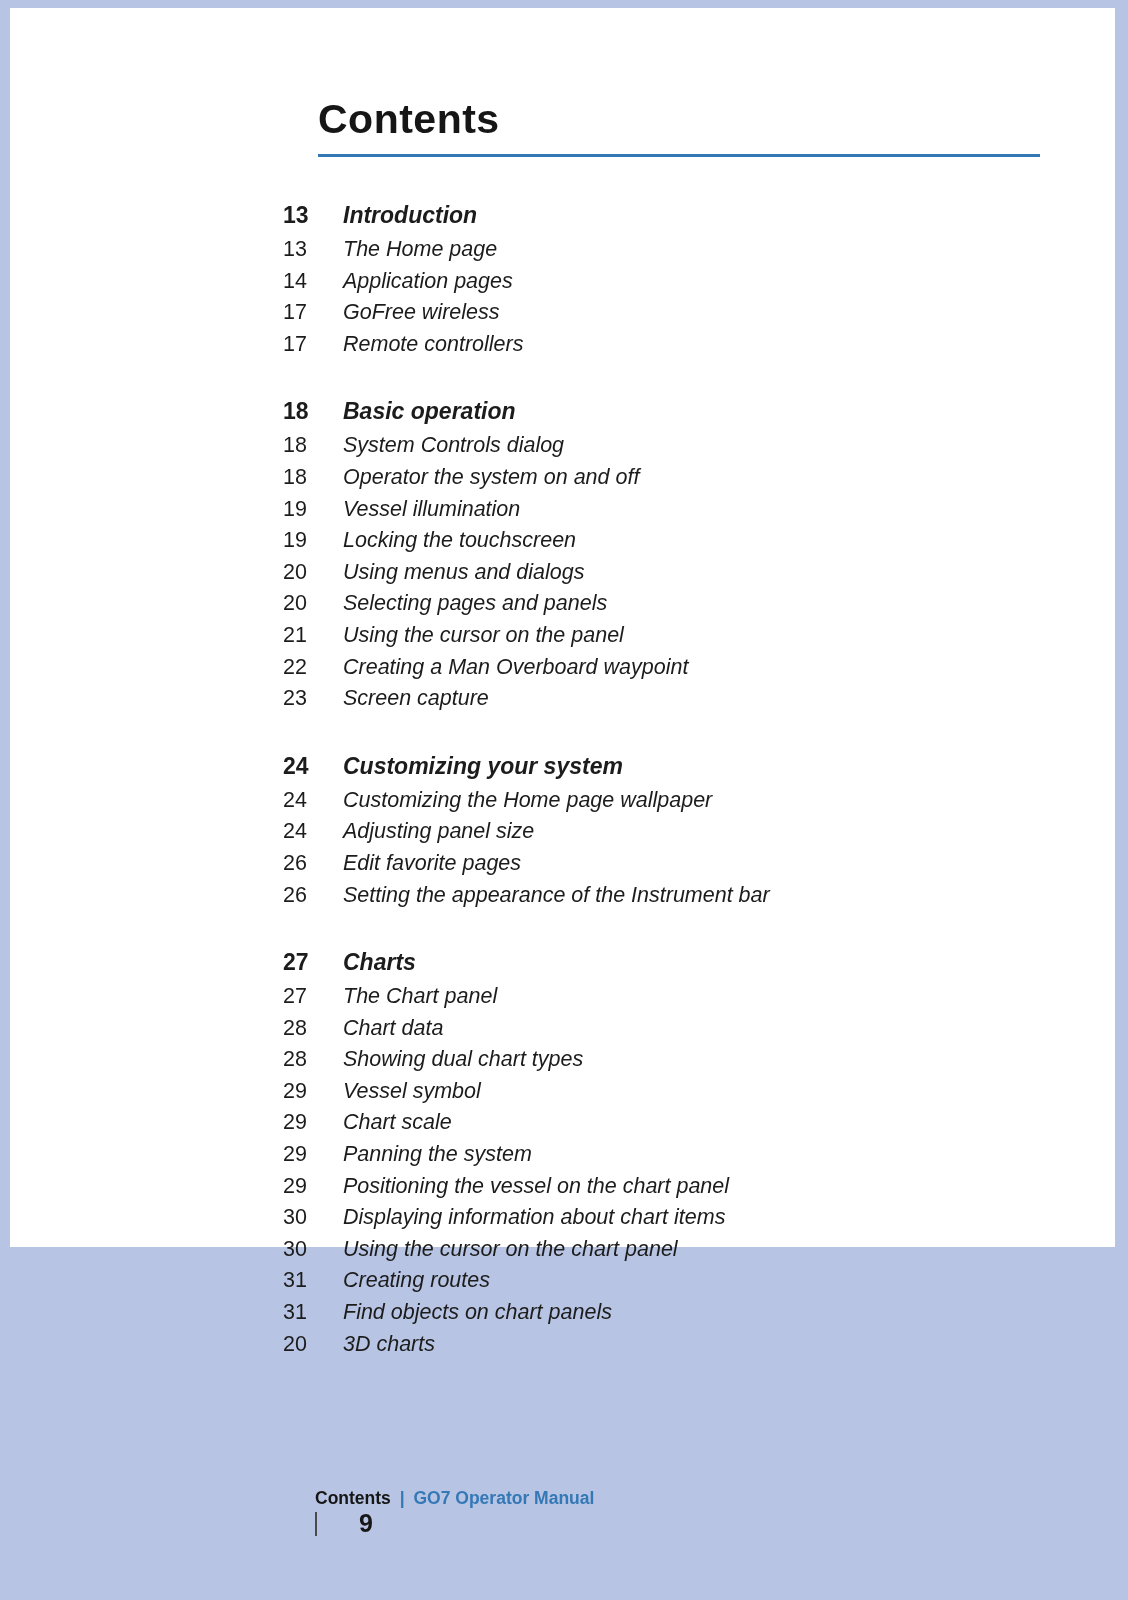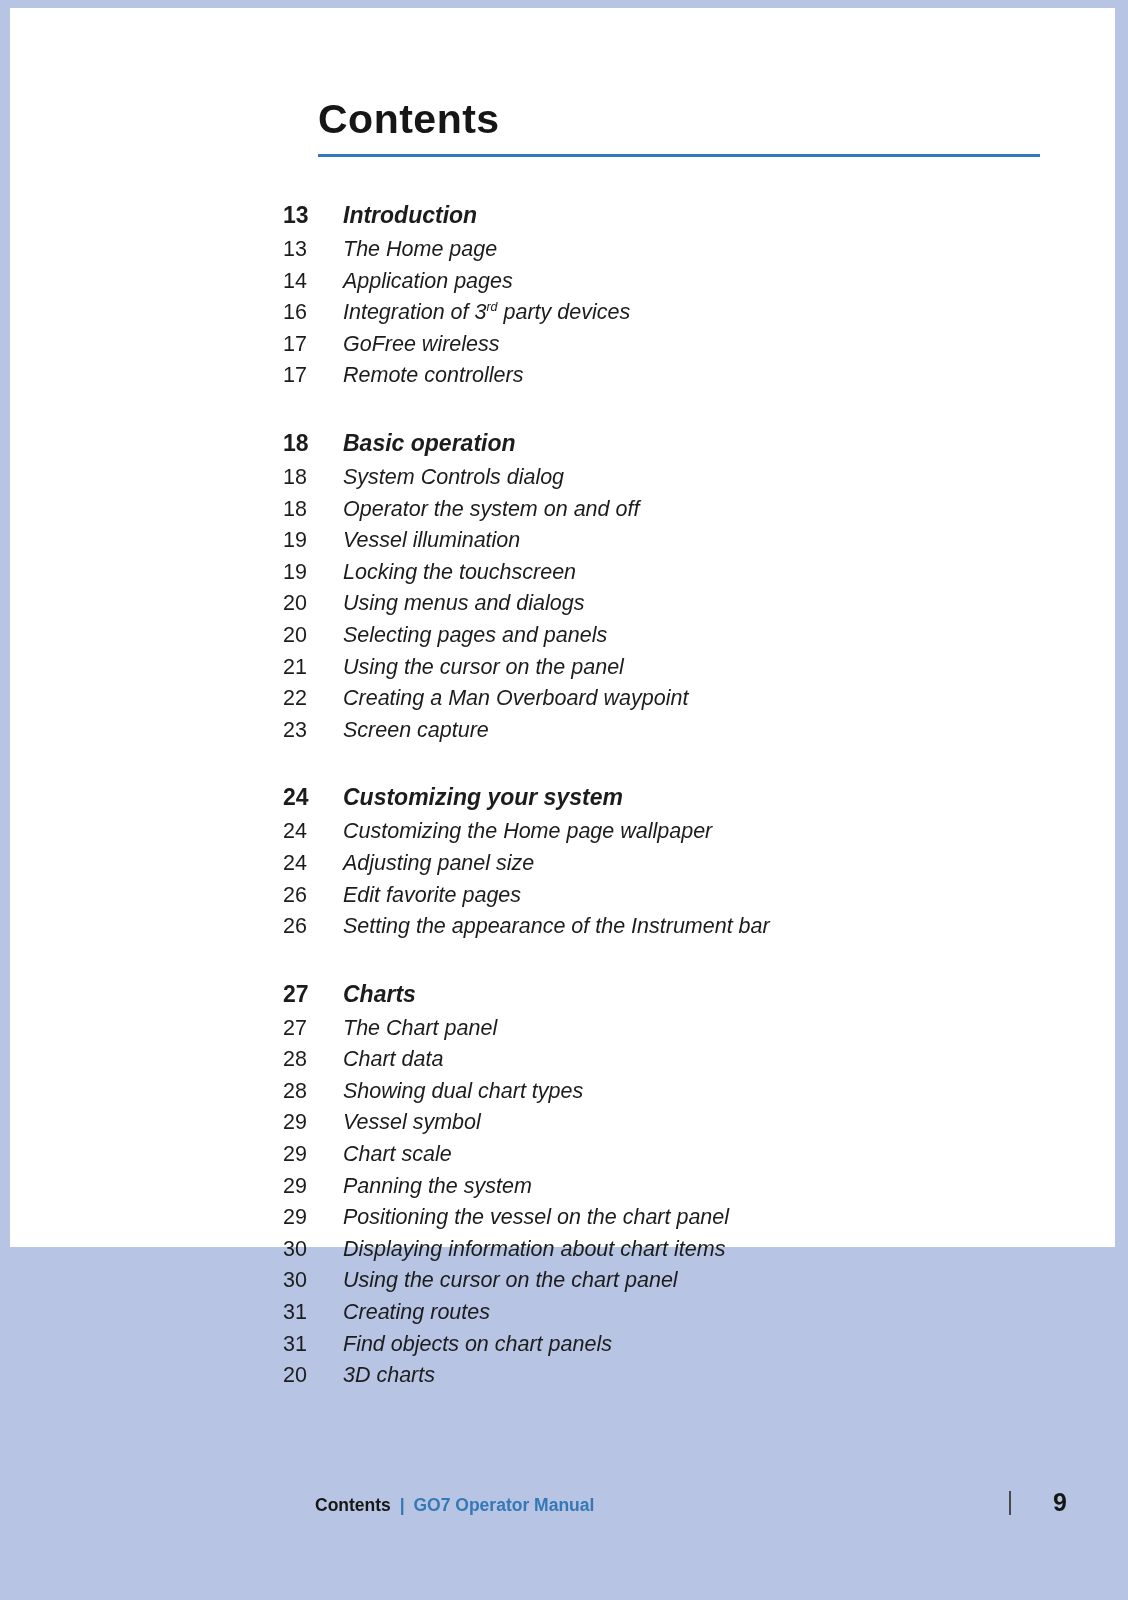--- a/index.html
+++ b/index.html
@@ -62,20 +62,21 @@
     font-size: 0.58em;
     line-height: 0;
     vertical-align: super;
   }
   .footer {
     position: absolute;
     left: 305px; right: 48px; top: 1480px;
     display: flex;
     justify-content: space-between;
     align-items: baseline;
+    flex-direction: column;
   }
   .footer-left { font-size: 17.5px; }
   .footer-left .f-section { font-weight: bold; color: #161616; }
   .footer-left .f-sep { color: var(--accent, #3478b6); font-weight: bold; padding: 0 4px; }
   .footer-left .f-manual { color: var(--accent, #3478b6); font-weight: bold; }
   .footer-right { display: flex; align-items: baseline; gap: 42px; }
   .footer-right .f-bar {
     display: inline-block;
     width: 2px; height: 24px;
     background: #4a4a4a;
@@ -102,24 +103,20 @@
             <span class="num">13</span>
             <span class="label">Introduction</span>
           </div>
           <div class="row entry">
             <span class="num">13</span>
             <span class="label">The Home page</span>
           </div>
           <div class="row entry">
             <span class="num">14</span>
             <span class="label">Application pages</span>
-          </div>
-          <div class="row entry">
-            <span class="num">16</span>
-            <span class="label">Integration of 3<sup>rd</sup> party devices</span>
           </div>
           <div class="row entry">
             <span class="num">17</span>
             <span class="label">GoFree wireless</span>
           </div>
           <div class="row entry">
             <span class="num">17</span>
             <span class="label">Remote controllers</span>
           </div>
         </section>

